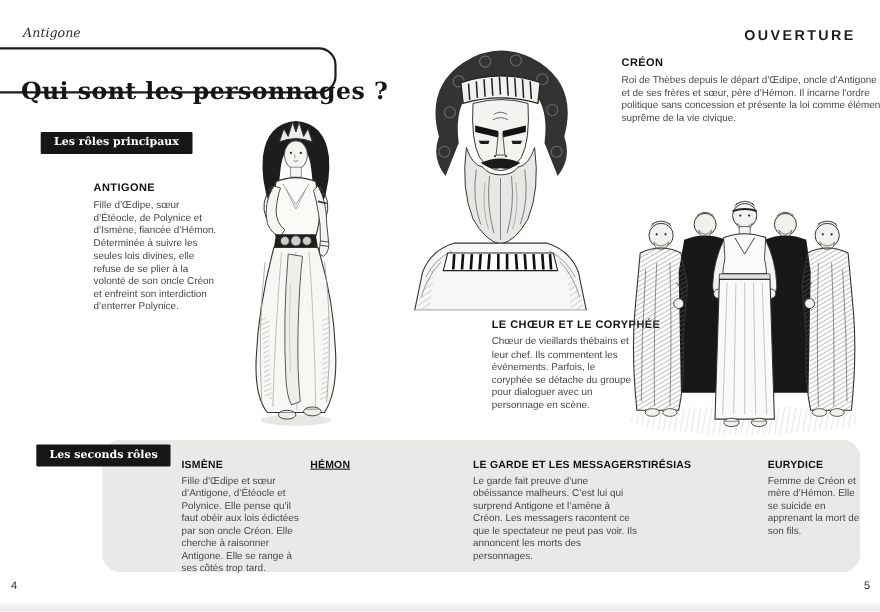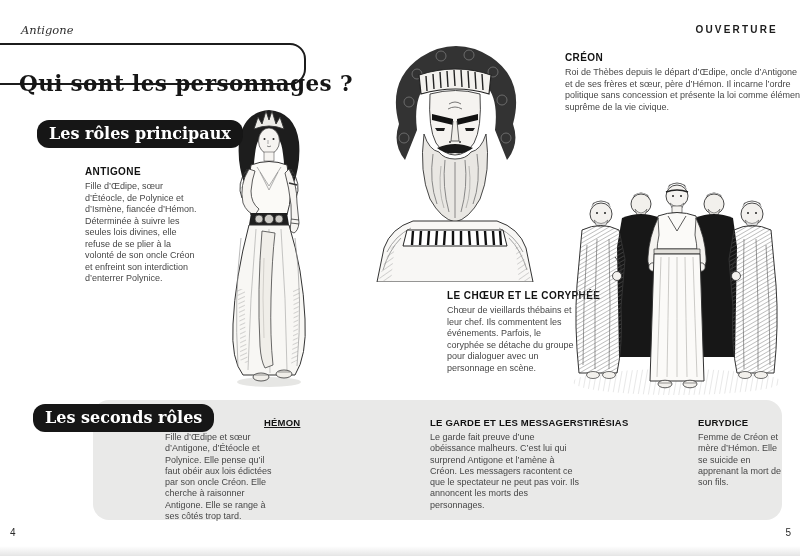--- a/index.html
+++ b/index.html
@@ -14,21 +14,21 @@
   .abs { position: absolute; }
 
   
   .running-left {
     left: 21px; top: 23px;
     font-family: "DejaVu Serif", "Liberation Serif", serif;
     font-style: italic; font-size: 11.5px; color: #2e2e2e;
   }
   .running-right {
     right: 22px; top: 24px;
-    font-size: 10px; font-weight: bold; letter-spacing: 2.2px; color: #1d1d1d;
+    font-size: 13px; font-weight: bold; letter-spacing: 2.2px; color: #1d1d1d;
   }
 
   
   .title-box {
     left: -24px; top: 43px;
     width: 330px; height: 42px;
     background: #fff;
     border: 2px solid #1c1c1c;
     border-radius: 16px;
     display: flex; align-items: center;
@@ -37,23 +37,23 @@
   .title-box h1 {
     font-family: "DejaVu Serif", "Liberation Serif", serif;
     font-size: 21.5px; font-weight: bold; color: #161616;
     letter-spacing: 0.4px; white-space: nowrap; margin-top: 38px;
   }
 
   
   .pill {
     background: #161616; color: #fff;
     font-family: "DejaVu Serif", "Liberation Serif", serif;
-    font-weight: bold; font-size: 16px;
+    font-weight: bold; font-size: 10px;
     padding: 4px 12px 5px 12px;
-    border-radius: 12px;
+    border-radius: 1px;
     white-space: nowrap;
     z-index: 5;
   }
   .pill-main { left: 37px; top: 120px; }
   .pill-second { left: 33px; top: 404px; }
 
   
   .char-block h4 {
     font-size: 10px; font-weight: bold; color: #121212;
     letter-spacing: 0.4px; margin-bottom: 4px; white-space: nowrap;
@@ -72,21 +72,21 @@
     background: #e9e9e8;
     border-radius: 16px;
   }
   .col h4 {
     font-size: 9.5px; font-weight: bold; color: #121212;
     letter-spacing: 0.2px; margin-bottom: 4px; white-space: nowrap;
   }
   .col p { font-size: 9px; line-height: 11.3px; color: #474747; }
   .col { top: 417px; }
   .col-0 { left: 165px; width: 112px; }
-  .col-1 { left: 264px; width: 110px; text-decoration: underline; }
+  .col-1 { left: 282px; width: 110px; text-decoration: underline; }
   .col-2 { left: 430px; width: 152px; }
   .col-3 { left: 583px; width: 116px; }
   .col-4 { left: 698px; width: 87px;  }
 
   
   .pagenum { font-size: 10px; color: #2a2a2a; bottom: 18px; }
   .pn-left { left: 10px; }
   .pn-right { right: 9px; }
 
   

